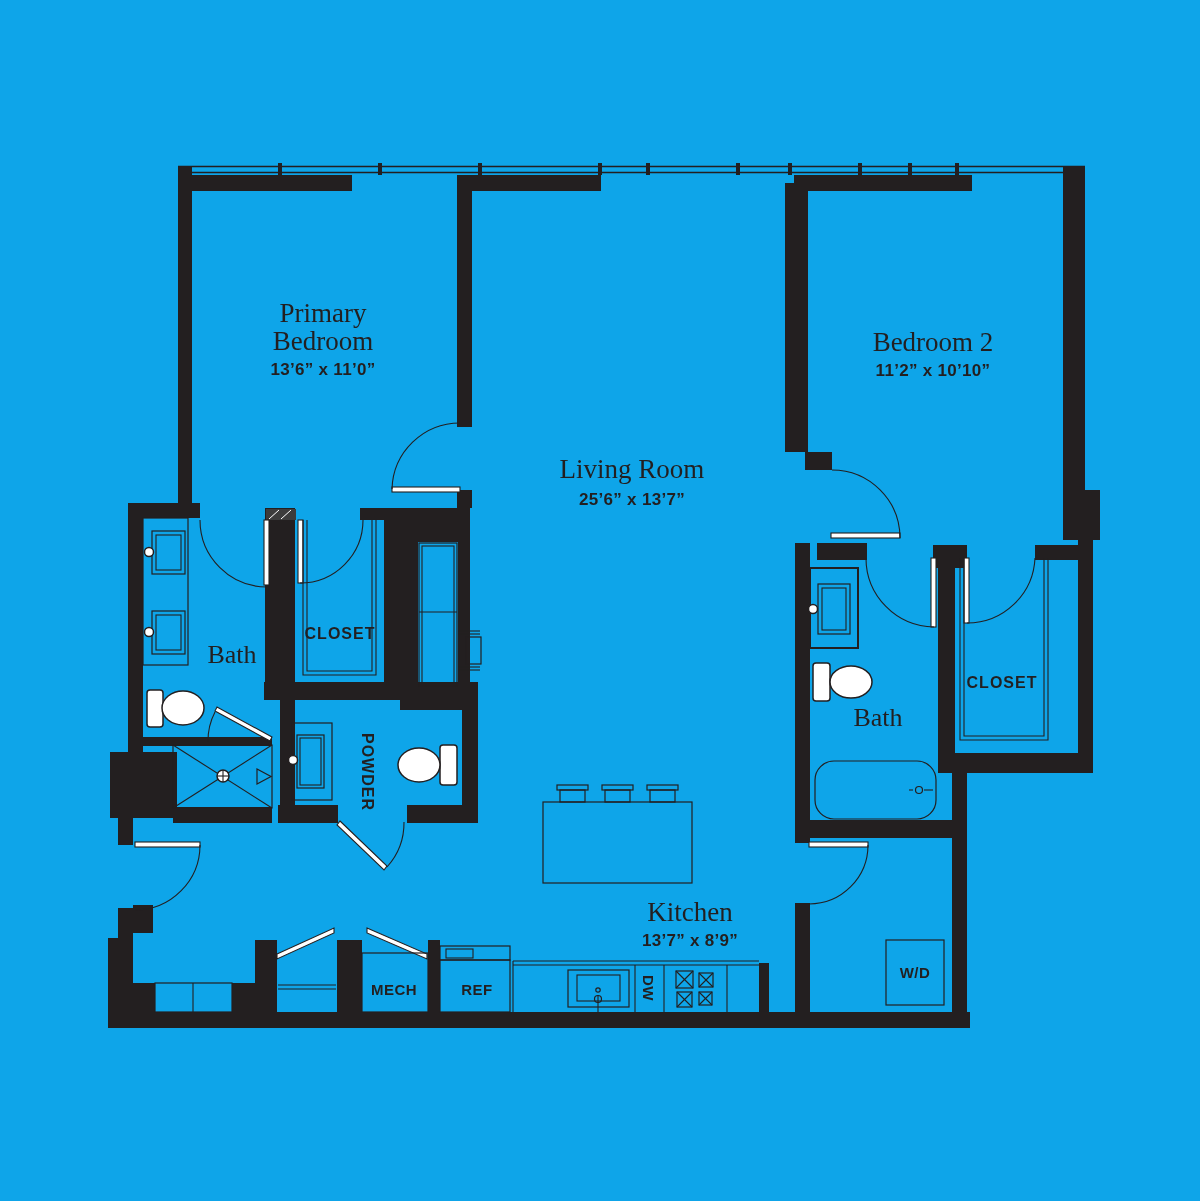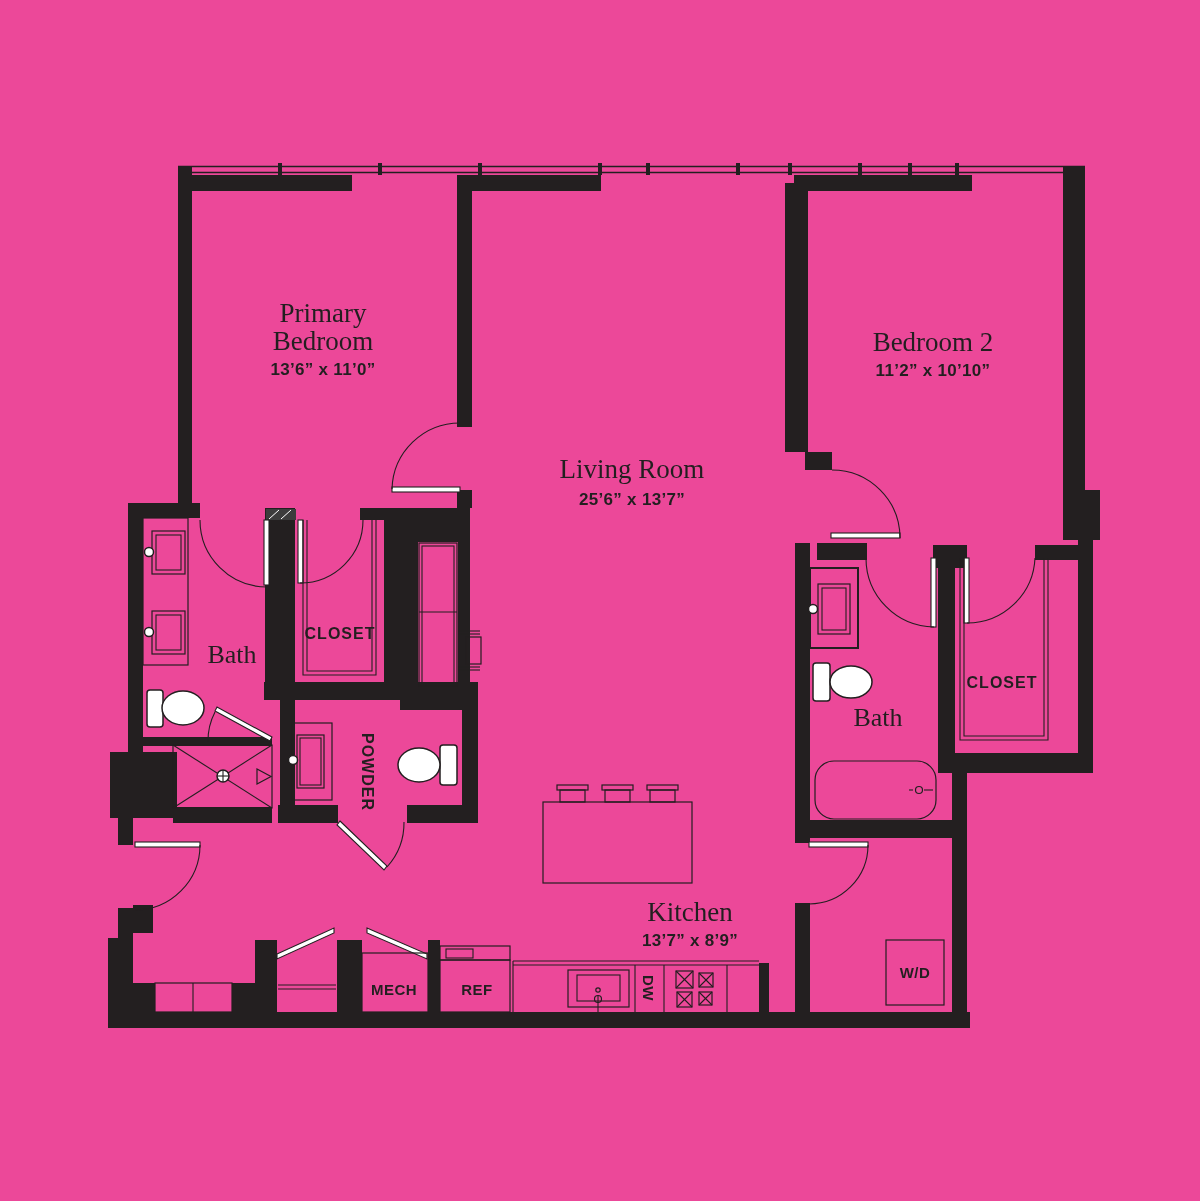--- a/index.html
+++ b/index.html
@@ -1,16 +1,16 @@
 <!DOCTYPE html>
 <html><head>
 <meta charset="utf-8">
 <style>
   html,body{margin:0;padding:0;background:#ffffff;}
-  .page{width:1200px;height:1201px;background:#ec4899;position:relative;overflow:hidden;
+  .page{width:1200px;height:1201px;background:#0ea5e9;position:relative;overflow:hidden;
         font-family:"Liberation Sans",sans-serif;}
   svg{display:block;}
   .wall{fill:#231f20;stroke:none;}
   .thin{stroke:#231f20;stroke-width:1.3;fill:none;}
   .thin2{stroke:#231f20;stroke-width:1.1;fill:none;}
   .fix{stroke:#231f20;stroke-width:1.5;fill:#ffffff;}
   .fixn{stroke:#231f20;stroke-width:1.2;fill:none;}
   .leaf{fill:#ffffff;stroke:#231f20;stroke-width:1.1;}
   .arc{fill:none;stroke:#231f20;stroke-width:1.1;}
   .roomname{font-family:"Liberation Serif",serif;font-size:27px;fill:#231f20;text-anchor:middle;}

